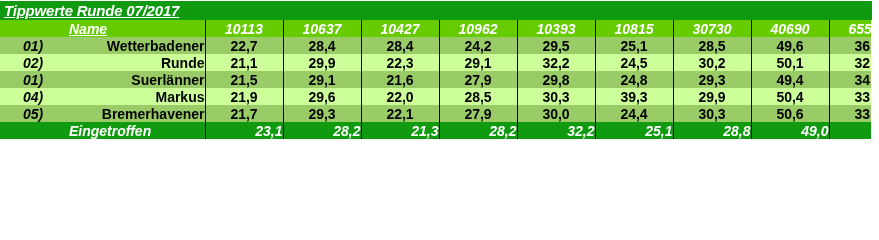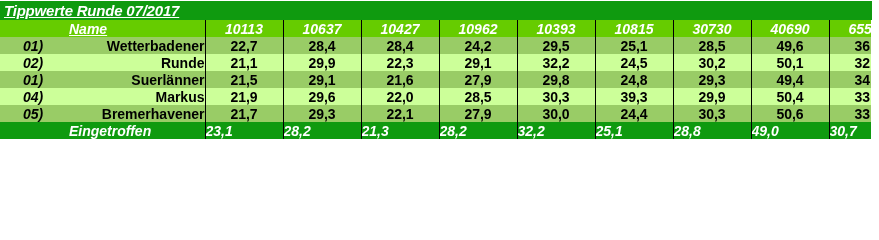--- a/index.html
+++ b/index.html
@@ -108,21 +108,21 @@
     padding-left: 5px;
   }
 
   
   tr.total-row td {
     background: #0f9a0f;
     color: #ffffff;
     font-weight: bold;
     font-style: italic;
     font-size: 14px;
-    text-align: left;
+    text-align: right;
   }
   tr.total-row td.name-cell {
     text-align: left;
     padding-left: 5px;
   }
 
   
   .bottom-rule {
     position: absolute;
     left: 0;

